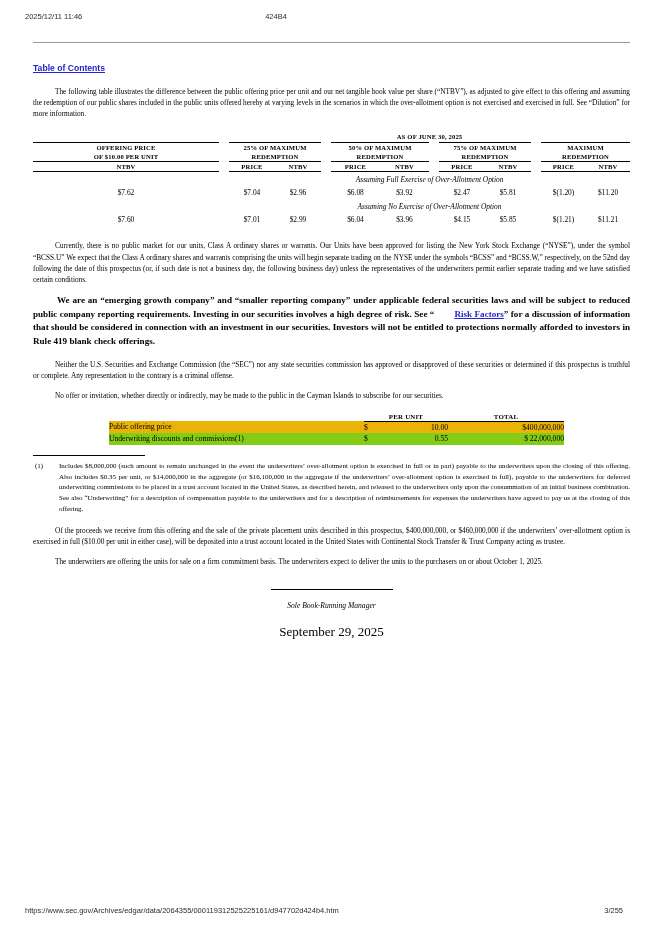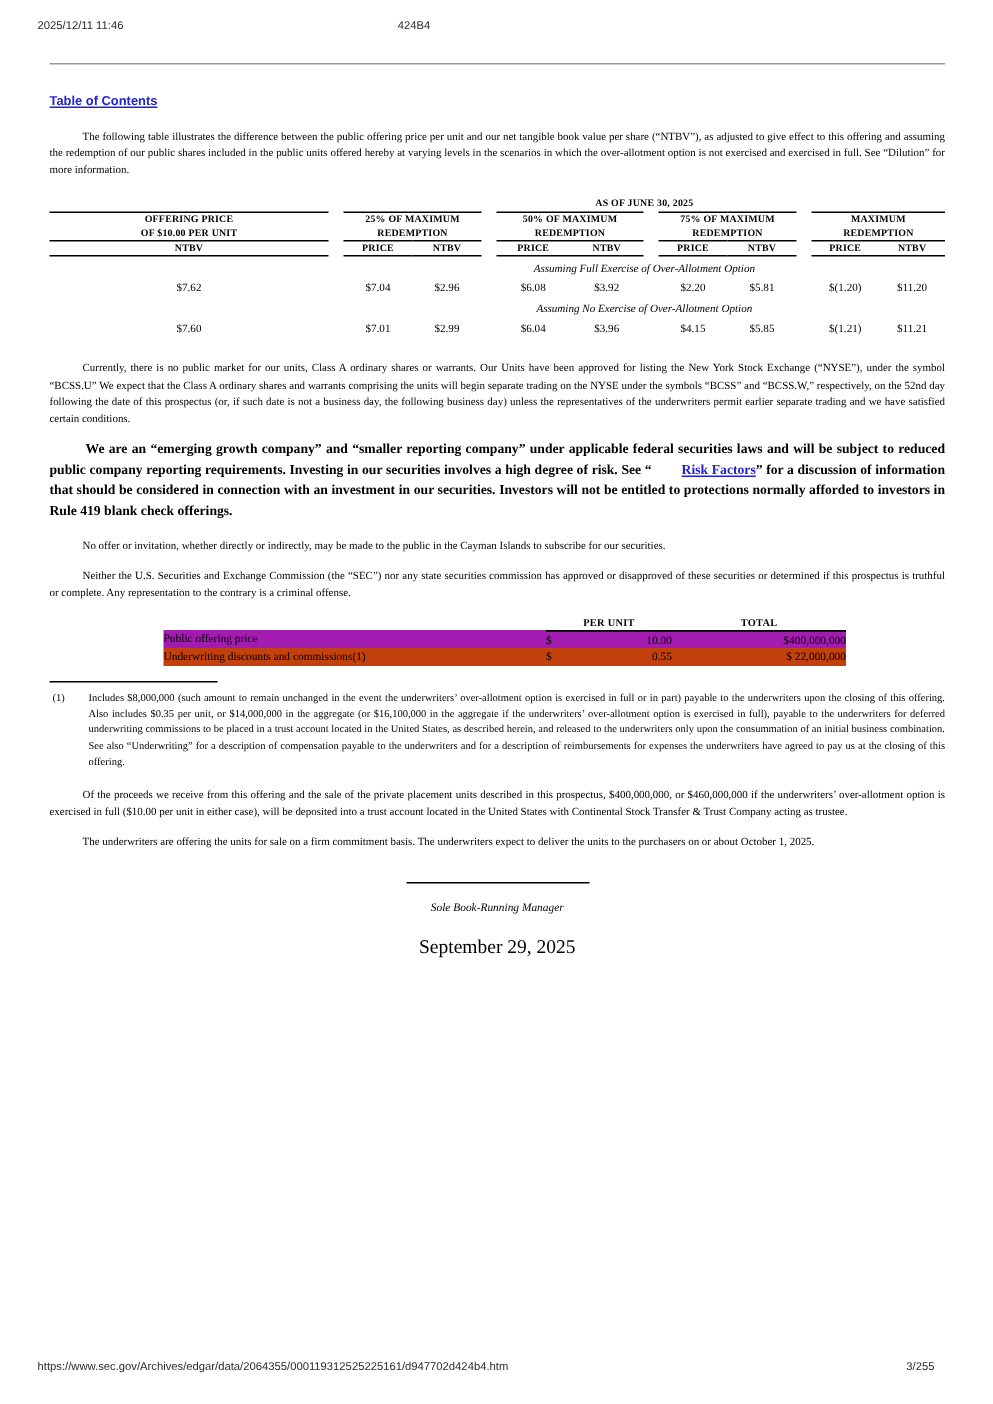--- a/index.html
+++ b/index.html
@@ -189,22 +189,22 @@
     letter-spacing: 0.2px;
     text-align: center;
     border-bottom: 1px solid #000;
     padding-bottom: 0.5px;
   }
   table.pricing th.blank { border-bottom: none; }
   .pr-label { text-align: left; padding-left: 2px; }
   .pr-cur   { text-align: left; width: 14px; }
   .pr-num   { text-align: right; padding-right: 12px; }
   .pr-total { text-align: right; padding-right: 4px; }
-  tr.tint td { background: #a21caf; margin-left: 40px; }
-  tr.plain td { background: #c2410c; }
+  tr.tint td { background: #eab308; margin-left: 40px; }
+  tr.plain td { background: #84cc16; }
   table.pricing td { height: 11.5px; line-height: 11.5px; }
 
   
   .footnote {
     margin-top: 6px;
     border-top: 1px solid #000;
     width: 112px;
     padding-top: 5px;
   }
   .fn-row {
@@ -332,21 +332,21 @@
         </tr>
         <tr class="dt-val">
           <td>$7.62</td>
           <td></td>
           <td>$7.04</td>
           <td>$2.96</td>
           <td></td>
           <td>$6.08</td>
           <td>$3.92</td>
           <td></td>
-          <td>$2.20</td>
+          <td>$2.47</td>
           <td>$5.81</td>
           <td></td>
           <td>$(1.20)</td>
           <td>$11.20</td>
         </tr>
 
         <tr class="dt-italic-row">
           <td></td>
             <td></td>
           <td colspan="11">Assuming No Exercise of Over-Allotment Option</td>
@@ -367,23 +367,23 @@
           <td>$11.21</td>
         </tr>
       </tbody>
     </table>
   </div>
 
   <p class="body-text">Currently, there is no public market for our units, Class A ordinary shares or warrants. Our Units have been approved for listing the New York Stock Exchange (“NYSE”), under the symbol “BCSS.U” We expect that the Class A ordinary shares and warrants comprising the units will begin separate trading on the NYSE under the symbols “BCSS” and “BCSS.W,” respectively, on the 52nd day following the date of this prospectus (or, if such date is not a business day, the following business day) unless the representatives of the underwriters permit earlier separate trading and we have satisfied certain conditions.</p>
 
   <p class="bold-block"><span>We are an “emerging growth company” and “smaller reporting company” under applicable federal securities laws and will be subject to reduced public company reporting requirements. Investing in our securities involves a high degree of risk. See “</span><a class="inline-link">Risk Factors</a><span>” for a discussion of information that should be considered in connection with an investment in our securities. Investors will not be entitled to protections normally afforded to investors in Rule 419 blank check offerings.</span></p>
 
+  <p class="body-text">Neither the U.S. Securities and Exchange Commission (the “SEC”) nor any state securities commission has approved or disapproved of these securities or determined if this prospectus is truthful or complete. Any representation to the contrary is a criminal offense.</p>
+
   <p class="body-text">No offer or invitation, whether directly or indirectly, may be made to the public in the Cayman Islands to subscribe for our securities.</p>
-
-  <p class="body-text">Neither the U.S. Securities and Exchange Commission (the “SEC”) nor any state securities commission has approved or disapproved of these securities or determined if this prospectus is truthful or complete. Any representation to the contrary is a criminal offense.</p>
 
   
   <div class="price-wrap">
     <table class="pricing">
       <colgroup>
         <col style="width:255px">
         <col style="width:14px">
         <col style="width:70px">
         <col style="width:116px">
       </colgroup>

